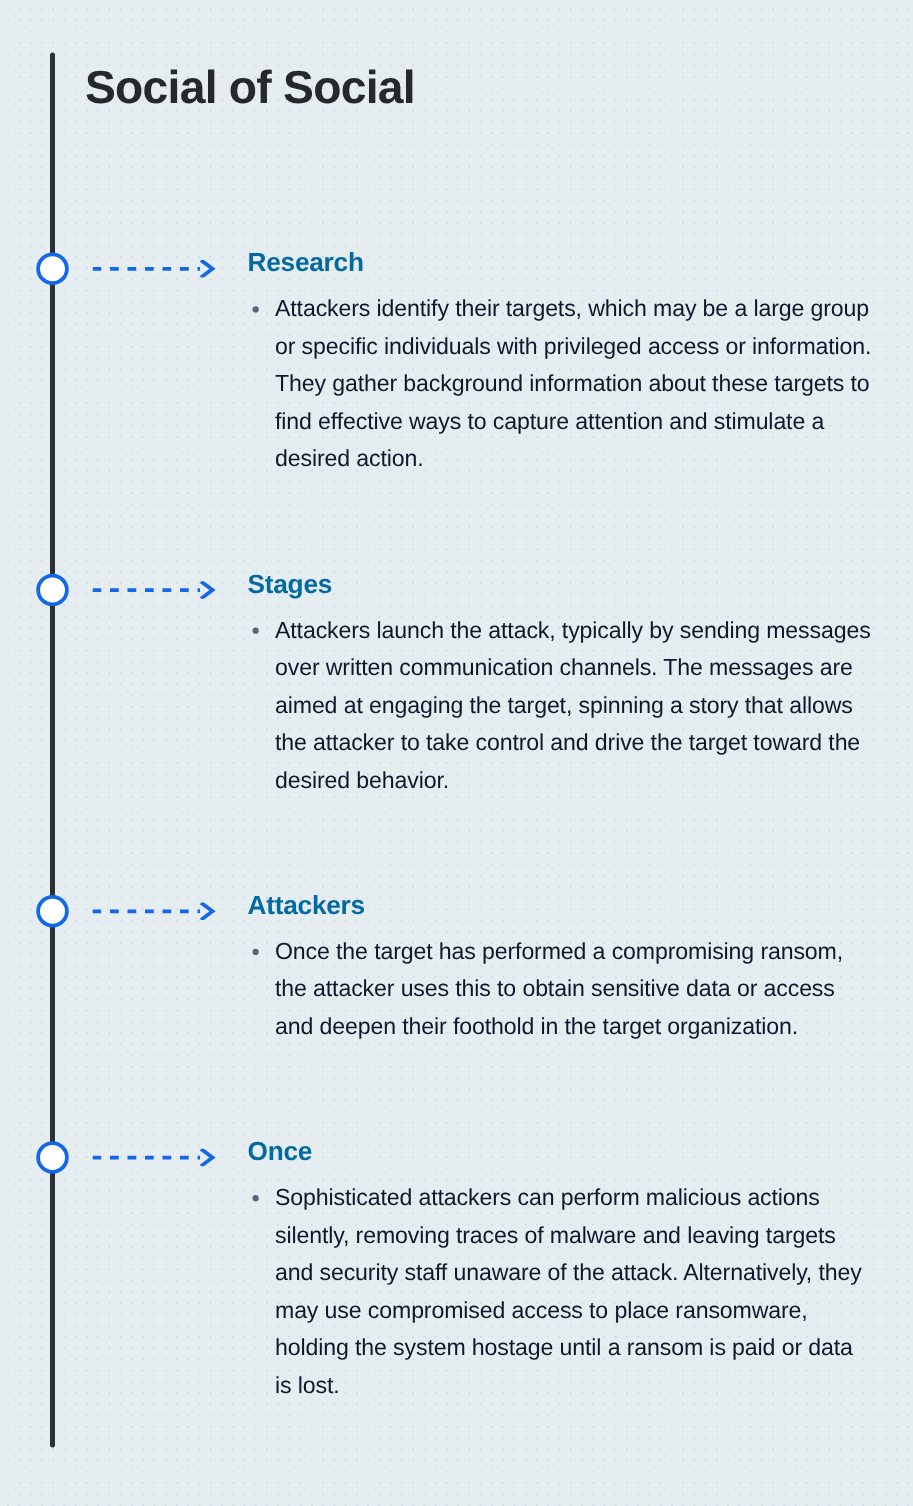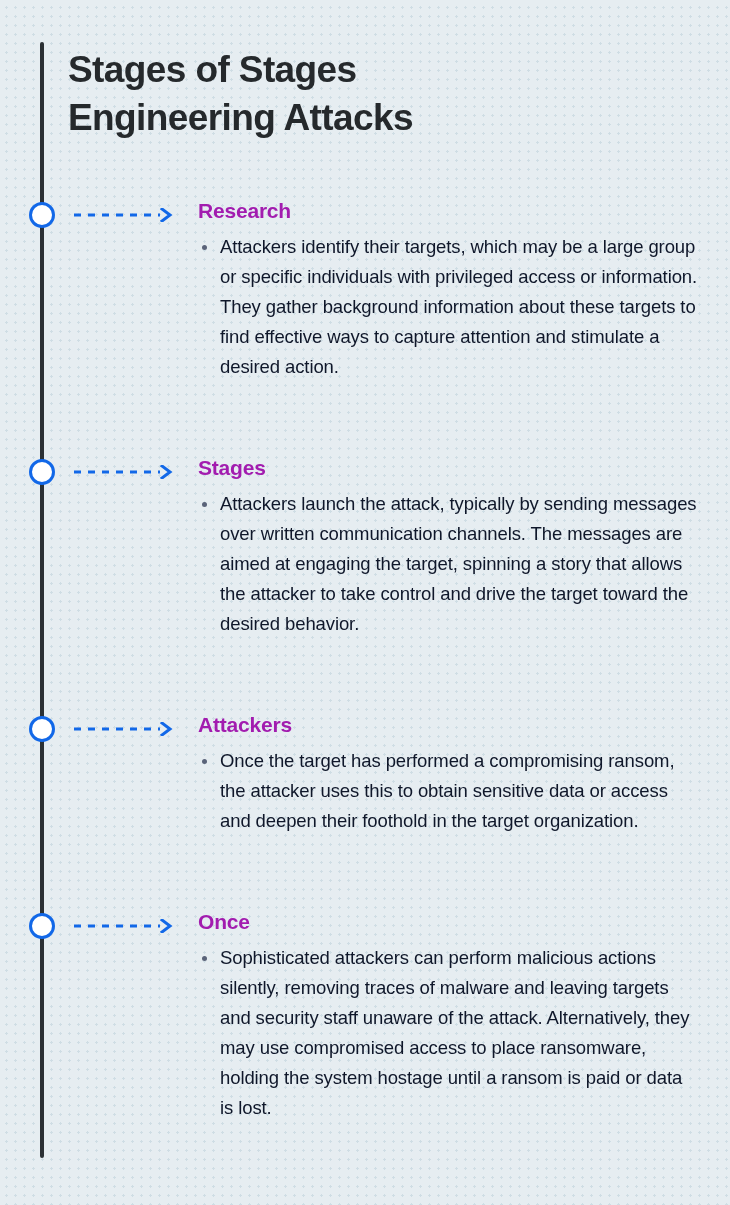--- a/index.html
+++ b/index.html
@@ -78,21 +78,21 @@
 
   .stage-head {
     position: absolute;
     left: 198px;
     top: 0;
     margin: 0;
     font-size: 21px;
     line-height: 30px;
     font-weight: 700;
     letter-spacing: -0.2px;
-    color: #a21caf;
+    color: #0369a1;
   }
 
   .bullets {
     position: absolute;
     left: 198px;
     top: 36px;
     width: 500px;
     margin: 0;
     padding: 0;
     list-style: none;
@@ -115,22 +115,21 @@
     border-radius: 50%;
     background: #5a6379;
   }
 </style>
 </head>
 <body>
 
 <div class="spine"></div>
 
 <h1 class="title">
-  <span class="title-line">Stages of Stages</span>
-  <span class="title-line">Engineering Attacks</span>
+  <span class="title-line">Social of Social</span>
 </h1>
 
 <section class="stage stage-1">
   <div class="node"></div>
   <svg class="arrow" viewBox="0 0 102 14">
     <line x1="0" y1="7" x2="86" y2="7" stroke="#1268e8" stroke-width="3" stroke-dasharray="7 7"></line>
     <polyline points="88,1 96,7 88,13" fill="none" stroke="#1268e8" stroke-width="3" stroke-linecap="square" stroke-linejoin="miter"></polyline>
   </svg>
   <h2 class="stage-head">Research</h2>
   <ul class="bullets">

